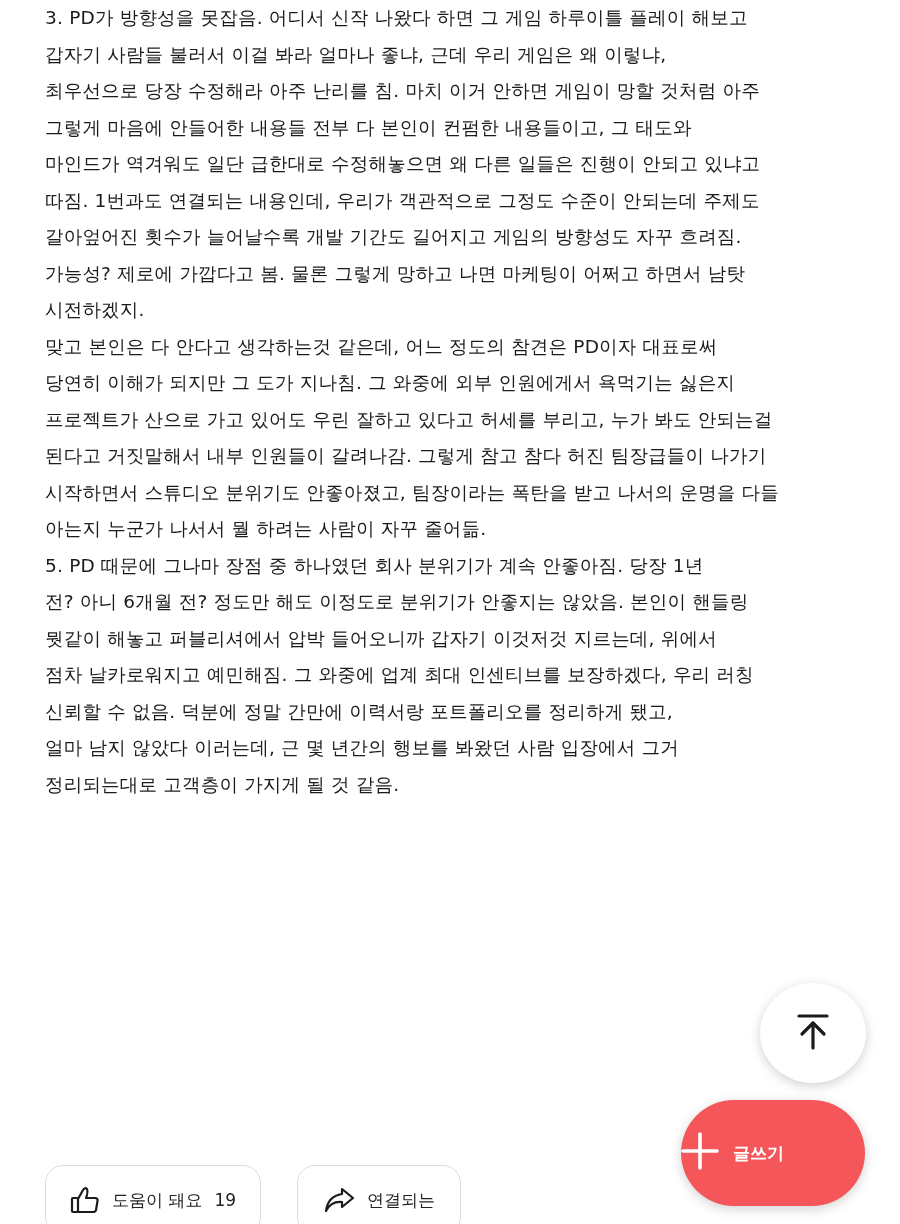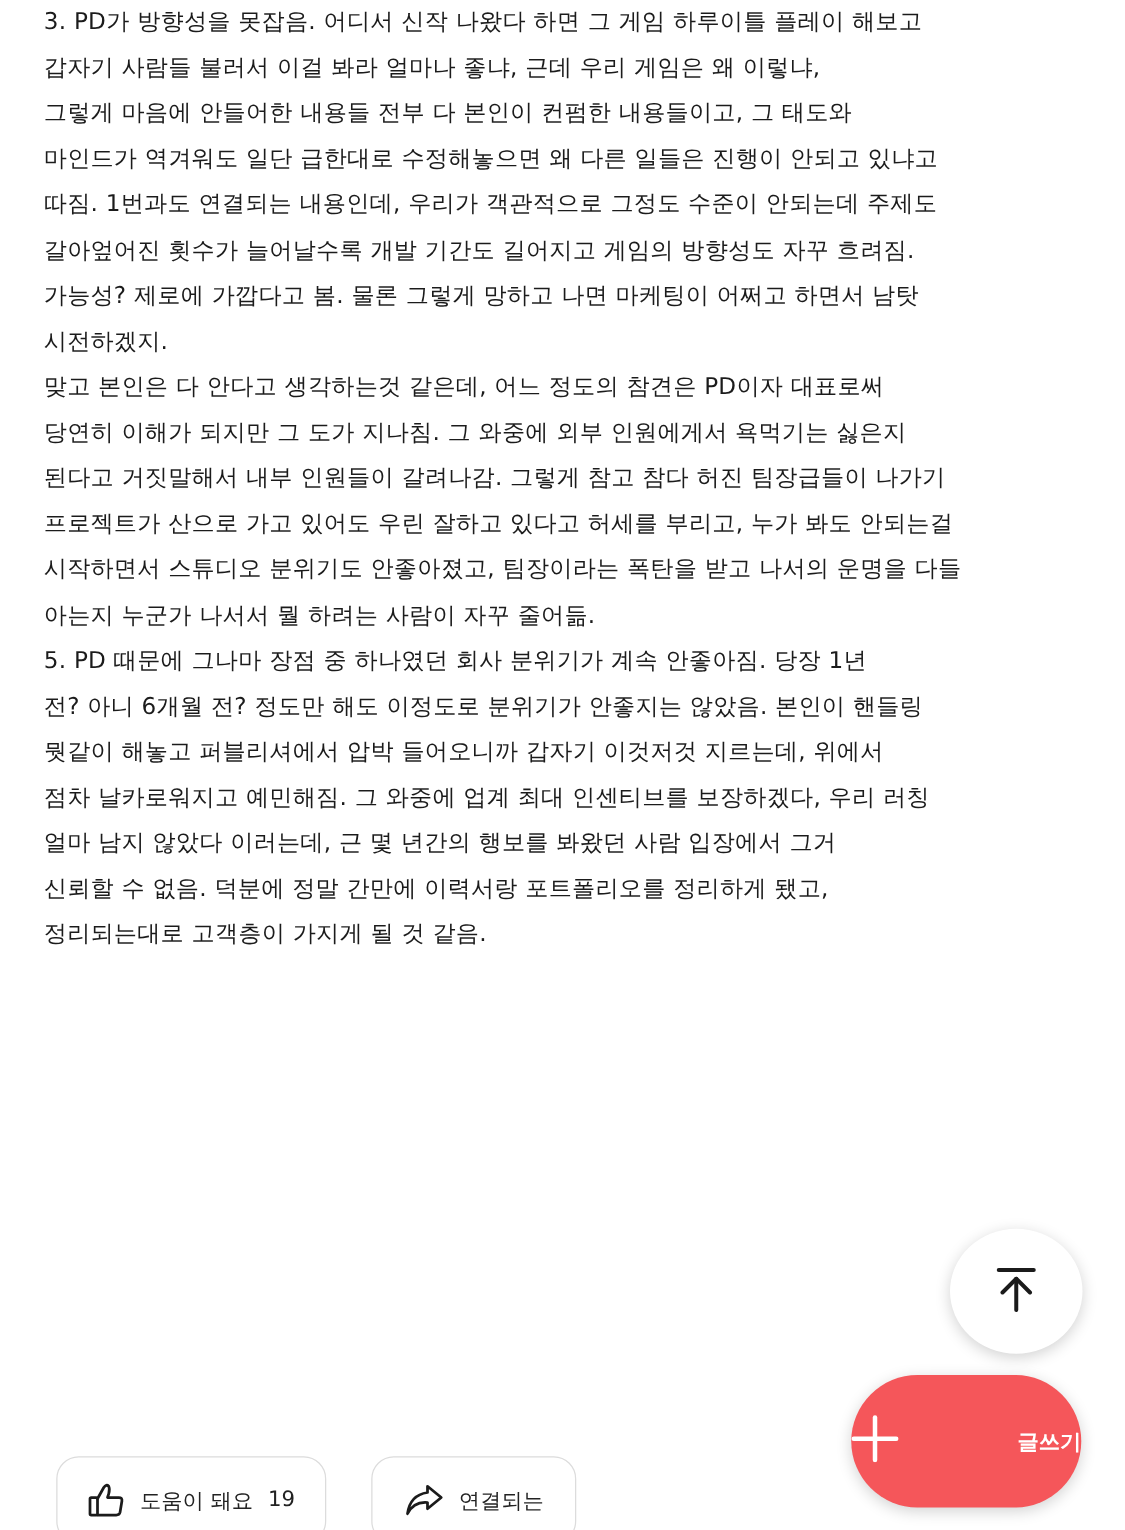--- a/index.html
+++ b/index.html
@@ -10,21 +10,21 @@
   body {
     width: 900px;
     height: 1224px;
     position: relative;
     overflow: hidden;
     font-family: "DejaVu Sans", sans-serif;
     color: #1a1a1a;
   }
   .post-body {
     position: absolute;
-    left: 35px;
+    left: 45px;
     top: 0;
     width: 820px;
   }
   .post-line {
     height: 36.5px;
     line-height: 36.5px;
     font-size: 18.5px;
     white-space: nowrap;
     letter-spacing: 0.2px;
     color: #1b1b1b;
@@ -74,52 +74,53 @@
     position: absolute;
     left: 681px;
     top: 1100px;
     width: 184px;
     height: 106px;
     border-radius: 53px;
     background: #f5565a;
     box-shadow: 0 3px 12px rgba(0,0,0,0.18);
     display: flex;
     align-items: center;
-    justify-content: space-between;
+    justify-content: flex-start;
     gap: 14px;
     color: #ffffff;
     font-size: 17px;
     font-weight: bold;
     cursor: pointer;
   }
 </style>
 </head>
 <body>
 
 <div class="post-body" id="post-body">
     <div class="post-line">3. PD가 방향성을 못잡음. 어디서 신작 나왔다 하면 그 게임 하루이틀 플레이 해보고</div>
     <div class="post-line">갑자기 사람들 불러서 이걸 봐라 얼마나 좋냐, 근데 우리 게임은 왜 이렇냐,</div>
+    <div class="post-line">최우선으로 당장 수정해라 아주 난리를 침. 마치 이거 안하면 게임이 망할 것처럼 아주</div>
     <div class="post-line">그렇게 마음에 안들어한 내용들 전부 다 본인이 컨펌한 내용들이고, 그 태도와</div>
     <div class="post-line">마인드가 역겨워도 일단 급한대로 수정해놓으면 왜 다른 일들은 진행이 안되고 있냐고</div>
     <div class="post-line">따짐. 1번과도 연결되는 내용인데, 우리가 객관적으로 그정도 수준이 안되는데 주제도</div>
     <div class="post-line">갈아엎어진 횟수가 늘어날수록 개발 기간도 길어지고 게임의 방향성도 자꾸 흐려짐.</div>
     <div class="post-line">가능성? 제로에 가깝다고 봄. 물론 그렇게 망하고 나면 마케팅이 어쩌고 하면서 남탓</div>
     <div class="post-line">시전하겠지.</div>
     <div class="post-line">맞고 본인은 다 안다고 생각하는것 같은데, 어느 정도의 참견은 PD이자 대표로써</div>
     <div class="post-line">당연히 이해가 되지만 그 도가 지나침. 그 와중에 외부 인원에게서 욕먹기는 싫은지</div>
+    <div class="post-line">프로젝트가 산으로 가고 있어도 우린 잘하고 있다고 허세를 부리고, 누가 봐도 안되는걸</div>
     <div class="post-line">된다고 거짓말해서 내부 인원들이 갈려나감. 그렇게 참고 참다 허진 팀장급들이 나가기</div>
-    <div class="post-line">프로젝트가 산으로 가고 있어도 우린 잘하고 있다고 허세를 부리고, 누가 봐도 안되는걸</div>
     <div class="post-line">시작하면서 스튜디오 분위기도 안좋아졌고, 팀장이라는 폭탄을 받고 나서의 운명을 다들</div>
     <div class="post-line">아는지 누군가 나서서 뭘 하려는 사람이 자꾸 줄어듦.</div>
     <div class="post-line">5. PD 때문에 그나마 장점 중 하나였던 회사 분위기가 계속 안좋아짐. 당장 1년</div>
     <div class="post-line">전? 아니 6개월 전? 정도만 해도 이정도로 분위기가 안좋지는 않았음. 본인이 핸들링</div>
     <div class="post-line">뭣같이 해놓고 퍼블리셔에서 압박 들어오니까 갑자기 이것저것 지르는데, 위에서</div>
     <div class="post-line">점차 날카로워지고 예민해짐. 그 와중에 업계 최대 인센티브를 보장하겠다, 우리 러칭</div>
+    <div class="post-line">신뢰할 수 없음. 덕분에 정말 간만에 이력서랑 포트폴리오를 정리하게 됐고,</div>
     <div class="post-line">얼마 남지 않았다 이러는데, 근 몇 년간의 행보를 봐왔던 사람 입장에서 그거</div>
-    <div class="post-line">신뢰할 수 없음. 덕분에 정말 간만에 이력서랑 포트폴리오를 정리하게 됐고,</div>
     <div class="post-line">정리되는대로 고객층이 가지게 될 것 같음.</div>
   </div>
 
 <div class="action-row">
   <div class="action-btn like-btn">
     <span>
       <svg width="30" height="28" viewBox="0 0 30 28" fill="none" stroke="#1b1b1b" stroke-width="2.2" stroke-linejoin="round" stroke-linecap="round">
         <rect x="2" y="12" width="6" height="14" rx="1"></rect>
         <path d="M8 13 L13 4 Q15 1 17 3 Q18 5 17 9 L16 12 L25 12 Q28 12 27.5 15 L26 24 Q25.5 26 23 26 L8 26"></path>
       </svg>

